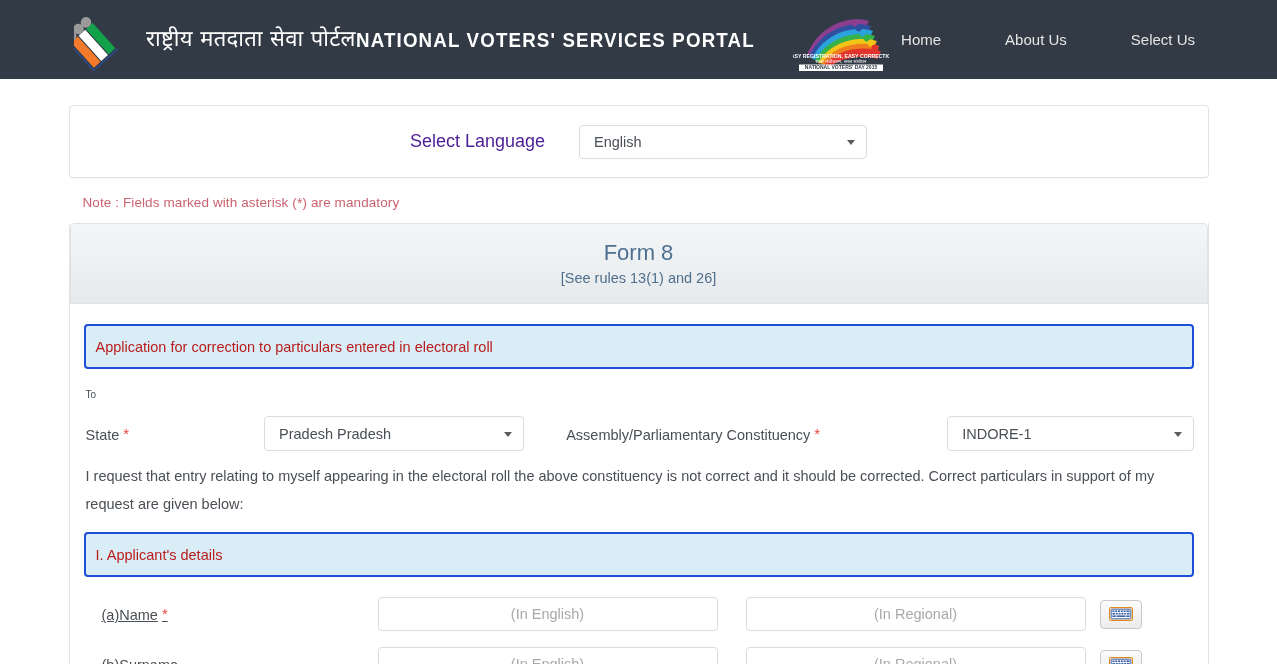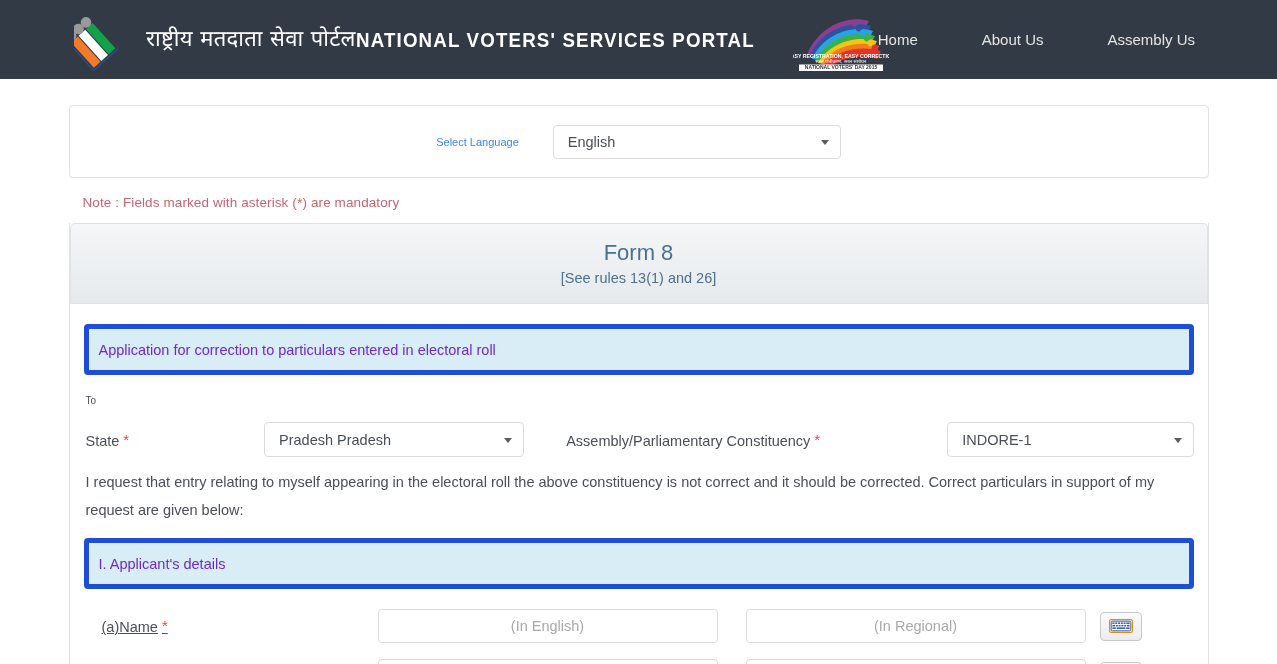--- a/index.html
+++ b/index.html
@@ -80,21 +80,21 @@
     border-radius: 4px;
     background: #fff;
     height: 73px;
     display: flex;
     align-items: center;
     justify-content: center;
     box-shadow: 0 1px 1px rgba(0,0,0,.03);
   }
   .lang-inner { display: flex; align-items: center; }
   .lang-label {
-    font-size: 11px; color: #3b82f6;
+    font-size: 18px; color: #4c1d95;
     margin-right: 34px;
   }
   .select-box {
     position: relative;
     border: 1px solid #dcdcdc;
     border-radius: 4px;
     background: #fff;
     height: 34px;
     display: flex; align-items: center;
     padding: 0 26px 0 14px;
@@ -145,23 +145,23 @@
   .form-subtitle {
     font-size: 14.5px;
     color: #4f6f8d;
     margin-top: 4px;
   }
 
   .form-body { padding: 20px 14px 0; }
 
   .blue-banner {
     background: #d9edf7;
-    border: 5px solid #1d4ed8;
-    border-radius: 4px;
-    color: #6d28d9;
+    border: 2px solid #1d4ed8;
+    border-radius: 4px;
+    color: #b91c1c;
     font-size: 14.5px;
     padding: 13px 10px 12px;
     margin-bottom: 20px;
   }
   .banner-applicant { margin-top: 14px; margin-bottom: 20px; }
 
   .to-line {
     font-size: 10px;
     color: #4a4f55;
     margin: 0 0 16px 2px;
@@ -259,21 +259,21 @@
         <text x="48" y="54" font-family="DejaVu Sans, sans-serif" font-size="4.6" fill="#ffffff" text-anchor="middle">सरल पंजीकरण, सरल संशोधन</text>
         <rect x="6" y="55.5" width="84" height="6.5" fill="#ffffff"></rect>
         <text x="48" y="60.4" font-family="Liberation Sans, sans-serif" font-size="5" font-weight="bold" fill="#323a45" text-anchor="middle">NATIONAL VOTERS' DAY 2015</text>
       </g>
     </svg>
   </div>
 
   <nav class="main-nav">
     <a class="nav-link" href="#">Home</a>
     <a class="nav-link" href="#">About Us</a>
-    <a class="nav-link" href="#">Assembly Us</a>
+    <a class="nav-link" href="#">Select Us</a>
   </nav>
 </div>
 
 <div class="page">
   <div class="container">
 
     <div class="lang-panel">
       <div class="lang-inner">
         <span class="lang-label">Select Language</span>
         <div class="select-box lang-select">

